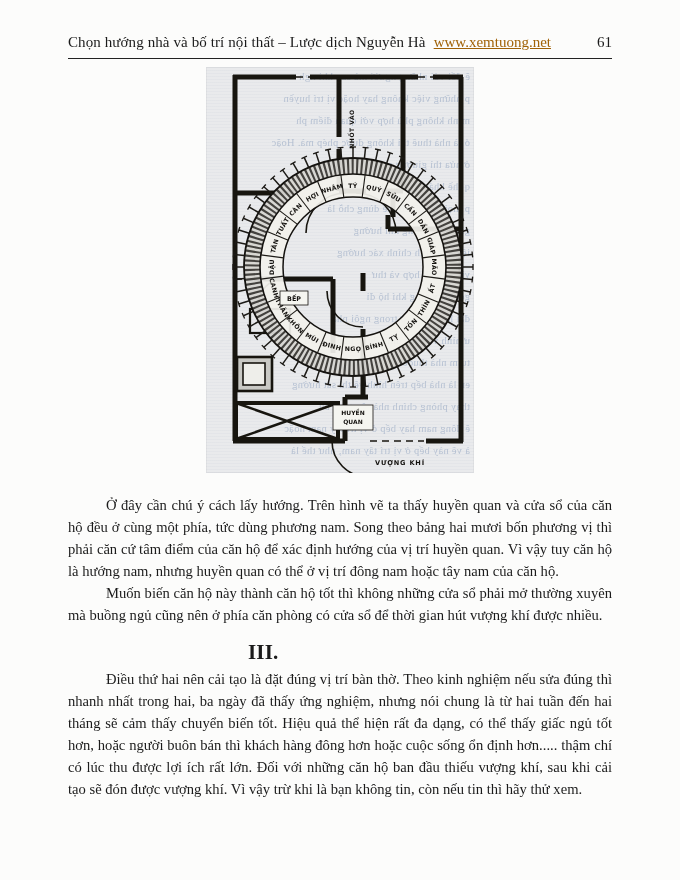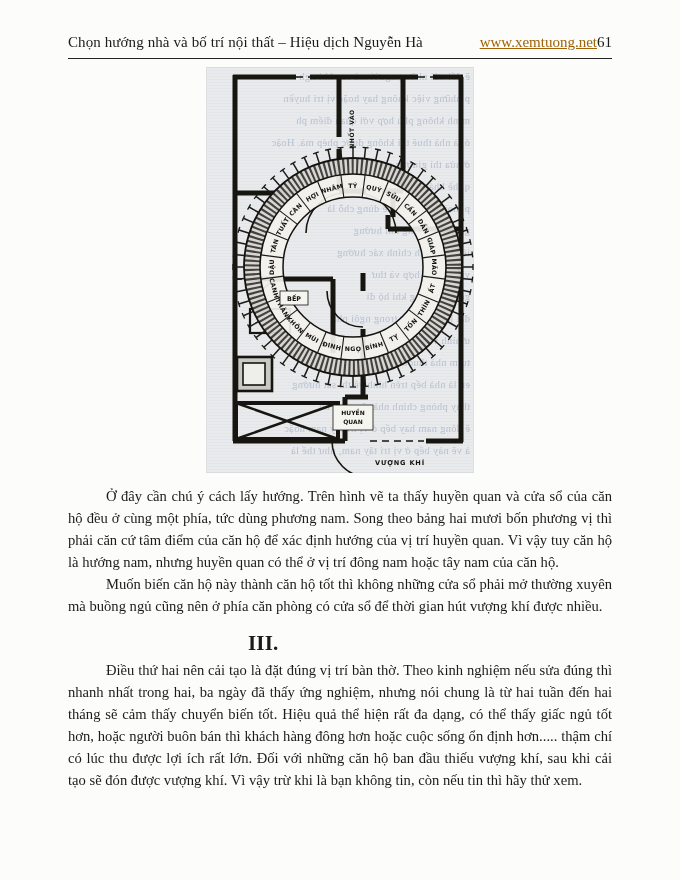--- a/index.html
+++ b/index.html
@@ -8,21 +8,21 @@
     background:#fcfcfb;color:#1b1b1b;
     font-family:"Liberation Serif", serif;
   }
   .page{position:relative;width:680px;height:880px;}
   .header-row{
     display:flex;align-items:baseline;
     margin:34px 68px 0 68px;font-size:15px;
   }
   .header-title{flex:0 0 auto;letter-spacing:.1px;}
   .header-link{margin-left:auto;color:#0000bf;text-decoration:underline;cursor:pointer;}
-  .page-number{text-align:right;}
+  .page-number{margin-left:46px;text-align:right;}
   .header-rule{border:none;border-top:1.6px solid #222;margin:7px 68px 0 68px;}
 
   .figure{
     position:relative;width:268px;height:406px;
     margin:8px auto 0 auto;
     background:#e9eaec;
     box-shadow:0 0 0 1px rgba(0,0,0,0.04) inset;
   }
   .figure .scan-noise{
     position:absolute;inset:0;
@@ -32,35 +32,35 @@
   .ghost-line{
     position:absolute;left:4px;right:4px;
     font:10.5px "Liberation Serif", serif;
     color:#8fa2bf;opacity:.55;
     transform:scaleX(-1);
     filter:blur(.4px);
     white-space:nowrap;overflow:hidden;letter-spacing:.3px;
   }
   .figure svg{position:absolute;left:0;top:0;}
 
-  .body-text{margin:12px 68px 0 68px;font-size:14.6px;line-height:22px;text-align:justify;}
+  .body-text{margin:21px 68px 0 68px;font-size:14.6px;line-height:22px;text-align:justify;}
   .body-text p{margin:0;text-indent:38px;}
   .section-heading{
     display:flex;gap:30px;align-items:baseline;
     margin:15px 0 5px 180px;
     font-weight:bold;font-size:21px;letter-spacing:.2px;
   }
 </style>
 </head>
 <body>
 
 <div class="page">
 
   <div class="header-row">
-    <span class="header-title">Chọn hướng nhà và bố trí nội thất – Hiệu dịch Nguyễn Hà</span>
+    <span class="header-title">Chọn hướng nhà và bố trí nội thất – Lược dịch Nguyễn Hà</span>
     <span class="header-link" style="color: #a16207;">www.xemtuong.net</span>
     <span class="page-number">61</span>
   </div>
   <hr class="header-rule">
 
   <div class="figure">
     <div id="ghost">
         <div class="ghost-line" style="top: 4px;">ẽ đối với những người mà sau khi ngh</div>
         <div class="ghost-line" style="top: 26px;">p những việc không hay hoặc vị trí huyền</div>
         <div class="ghost-line" style="top: 48px;">minh không phù hợp với quan điểm ph</div>

